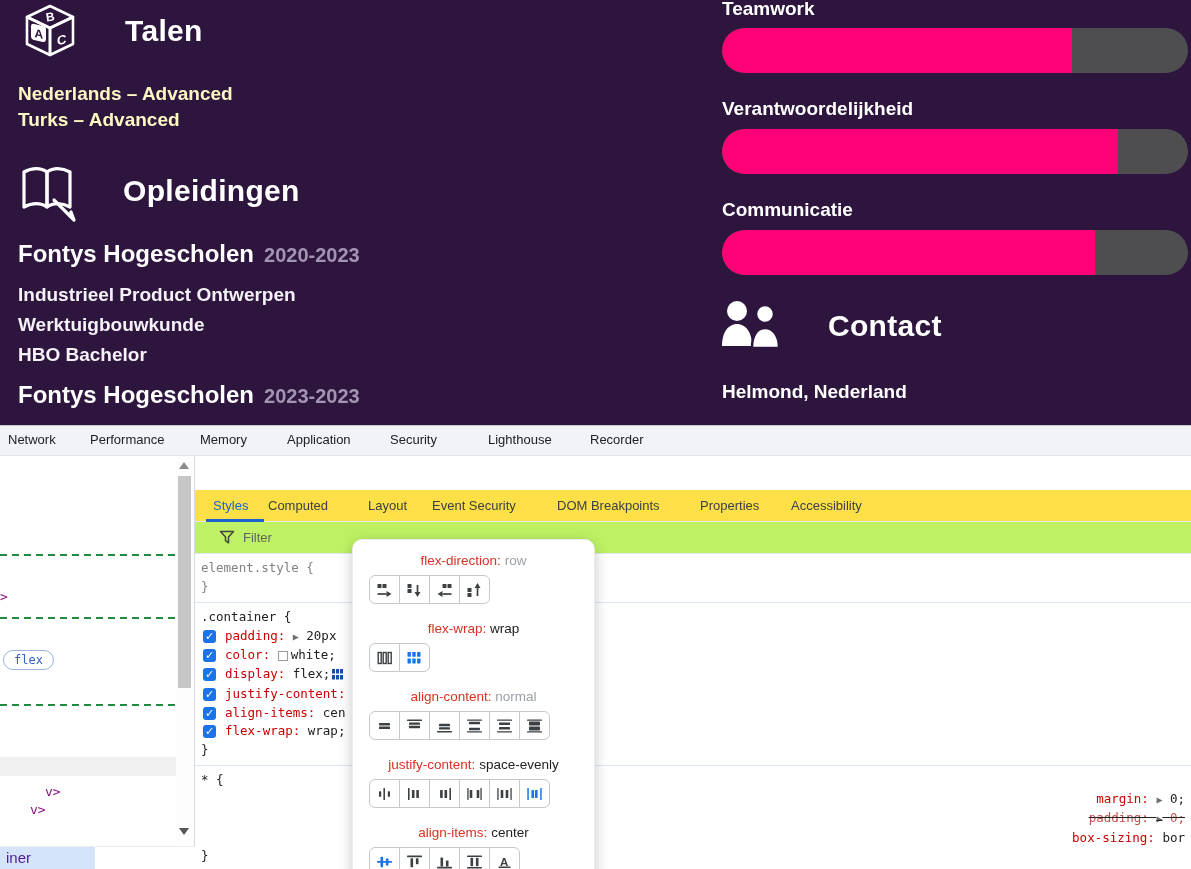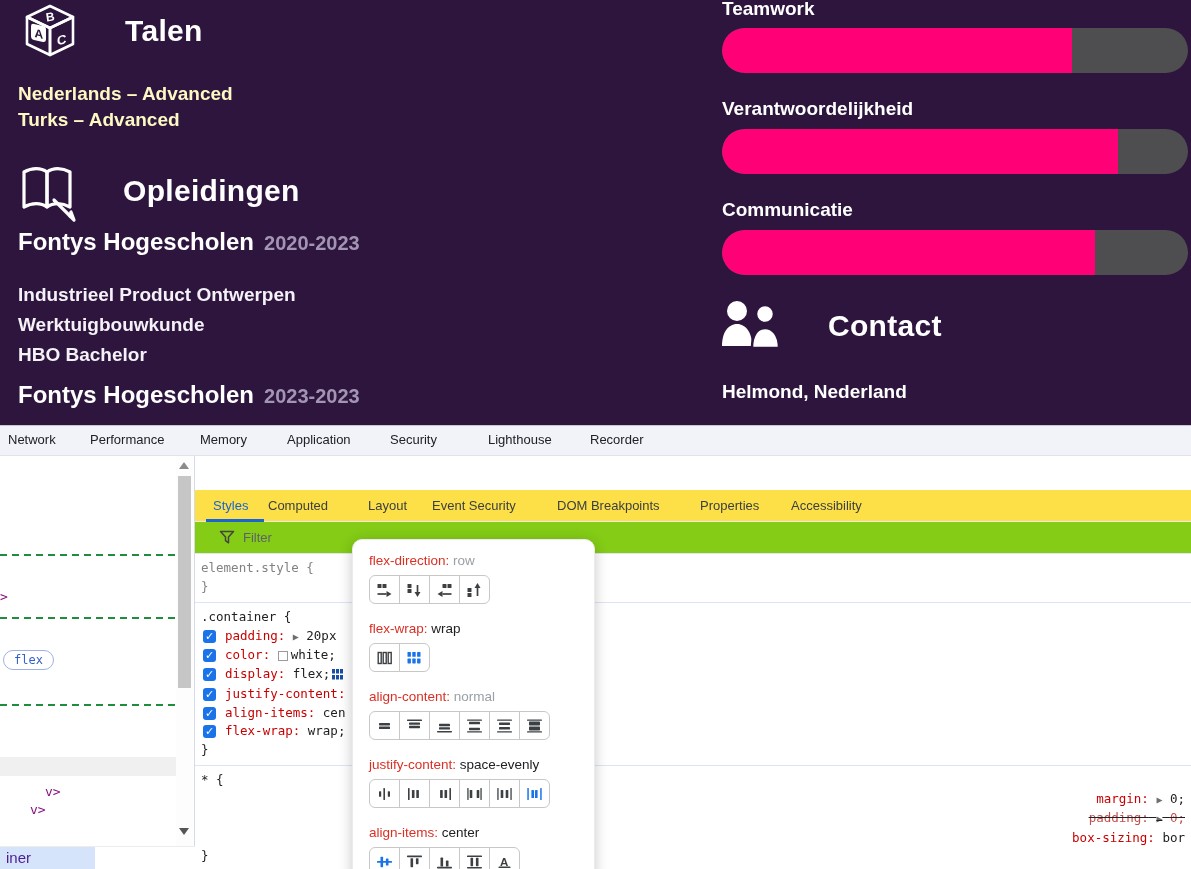--- a/index.html
+++ b/index.html
@@ -41,42 +41,42 @@
   .crumb-bar { position:absolute; left:0; top:390px; width:195px; height:23px; background:#fff; border-top:1px solid #ececec; }
   .crumb-sel { position:absolute; left:0; top:0; width:95px; height:23px; background:#d5e3fb; color:#4c1d95;
                font-size:15px; padding:2px 6px; }
 
   
   .st-panel { position:absolute; left:195px; top:0; width:996px; height:413px; background:#fff; }
   .st-tabs { position:relative; height:32px; background:#fde047; border-bottom:1px solid #e4e9f4;margin-top:34px; }
   .st-tab { position:absolute; top:8px; color:#3c4043; }
   .st-tab.sel { color:#1a63d2; }
   .st-underline { position:absolute; left:11px; top:29px; width:58px; height:3px; background:#1a63d2; }
-  .filter-row { position:relative; height:32px; background:#84cc16; border-bottom:1px solid #dfe6f3; }
+  .filter-row { position:relative; height:32px; background:#bef264; border-bottom:1px solid #dfe6f3; }
   .funnel { position:absolute; left:24px; top:8px; }
   .filter-text { position:absolute; left:48px; top:8px; color:#5f6368; }
   .css { font-family:"DejaVu Sans Mono",monospace; font-size:12.5px; line-height:18.5px; color:#202124; }
   .rule { padding:5px 6px 6px 6px; border-bottom:1px solid #dce5f5; }
   .sel-gray { color:#828282; }
   .pline { position:relative; padding-left:24px; white-space:nowrap; }
   .pline .cbx { position:absolute; left:2px; top:3px; width:13px; height:13px; background:#1a73e8; border-radius:3px;
                 color:#fff; font-size:11px; line-height:13px; text-align:center; font-family:"Liberation Sans",sans-serif; }
   .pname { color:#c80000; }
   .parrow { color:#6e6e6e; font-size:10px; }
   .swatch { display:inline-block; width:10px; height:10px; border:1px solid #9a9a9a; background:#fff; vertical-align:middle; margin-right:3px; }
   .flexbtn-mini { display:inline-block; vertical-align:-2px; margin-left:2px; }
   .struck { text-decoration:line-through; }
   .struck .pname, .struck .pval { color:#c0504d; }
   .ua { font-style:italic; }
   .indent { padding-left:24px;text-align:right; }
 
   
   .popup { position:absolute; left:352px; top:83px; width:243px; min-height:352px; background:#fff; border-radius:10px;
            border:1px solid #ebebeb; box-shadow:0 3px 14px rgba(0,0,0,.22); padding:13px 16px; z-index:5; }
-  .fx-section { margin-bottom:17px; }
+  .fx-section { margin-bottom:17px;text-align:center; }
   .fx-label { font-size:13.5px; margin-bottom:7px; }
   .fx-prop { color:#d93025; }
   .fx-val { color:#202124; }
   .fx-val.default { color:#9aa0a6; }
   .btn-group { display:flex; }
   .fx-btn { width:31px; height:29px; border:1px solid #c8c8c8; background:#fff; margin-left:-1px;
             display:flex; align-items:center; justify-content:center; color:#3c4043; cursor:pointer; }
   .fx-btn:first-child { border-radius:6px 0 0 6px; margin-left:0; }
   .fx-btn:last-child { border-radius:0 6px 6px 0; }
   .fx-btn.sel { color:#1a73e8; }
@@ -109,21 +109,21 @@
     <svg class="abs" style="left:16px;top:162px;" width="64" height="62" viewBox="0 0 64 62">
       <g stroke="#fff" stroke-width="3.2" fill="none" stroke-linejoin="round" stroke-linecap="round">
         <path d="M8 10 C16 5.5 25 5.5 31 10 V45 C25 40.5 16 40.5 8 45 Z"></path>
         <path d="M54 10 C46 5.5 37 5.5 31 10 V45 C37 40.5 46 40.5 54 45 Z"></path>
         <path d="M38 38 L54 54"></path>
         <path d="M54 54 L58 58 L55 50 Z" fill="#fff"></path>
       </g>
     </svg>
     <div class="abs sec-head" style="left:123px;top:174px;">Opleidingen</div>
 
-    <div class="abs" style="left:18px;top:228px;">
+    <div class="abs" style="left:18px;top:240px;">
       <span class="edu-title">Fontys Hogescholen</span><span class="edu-years">2020-2023</span>
     </div>
     <div class="abs edu-detail" style="left:18px;top:280px;">
       <div>Industrieel Product Ontwerpen</div>
       <div>Werktuigbouwkunde</div>
       <div>HBO Bachelor</div>
     </div>
     <div class="abs" style="left:18px;top:381px;">
       <span class="edu-title">Fontys Hogescholen</span><span class="edu-years">2023-2023</span>
     </div>

